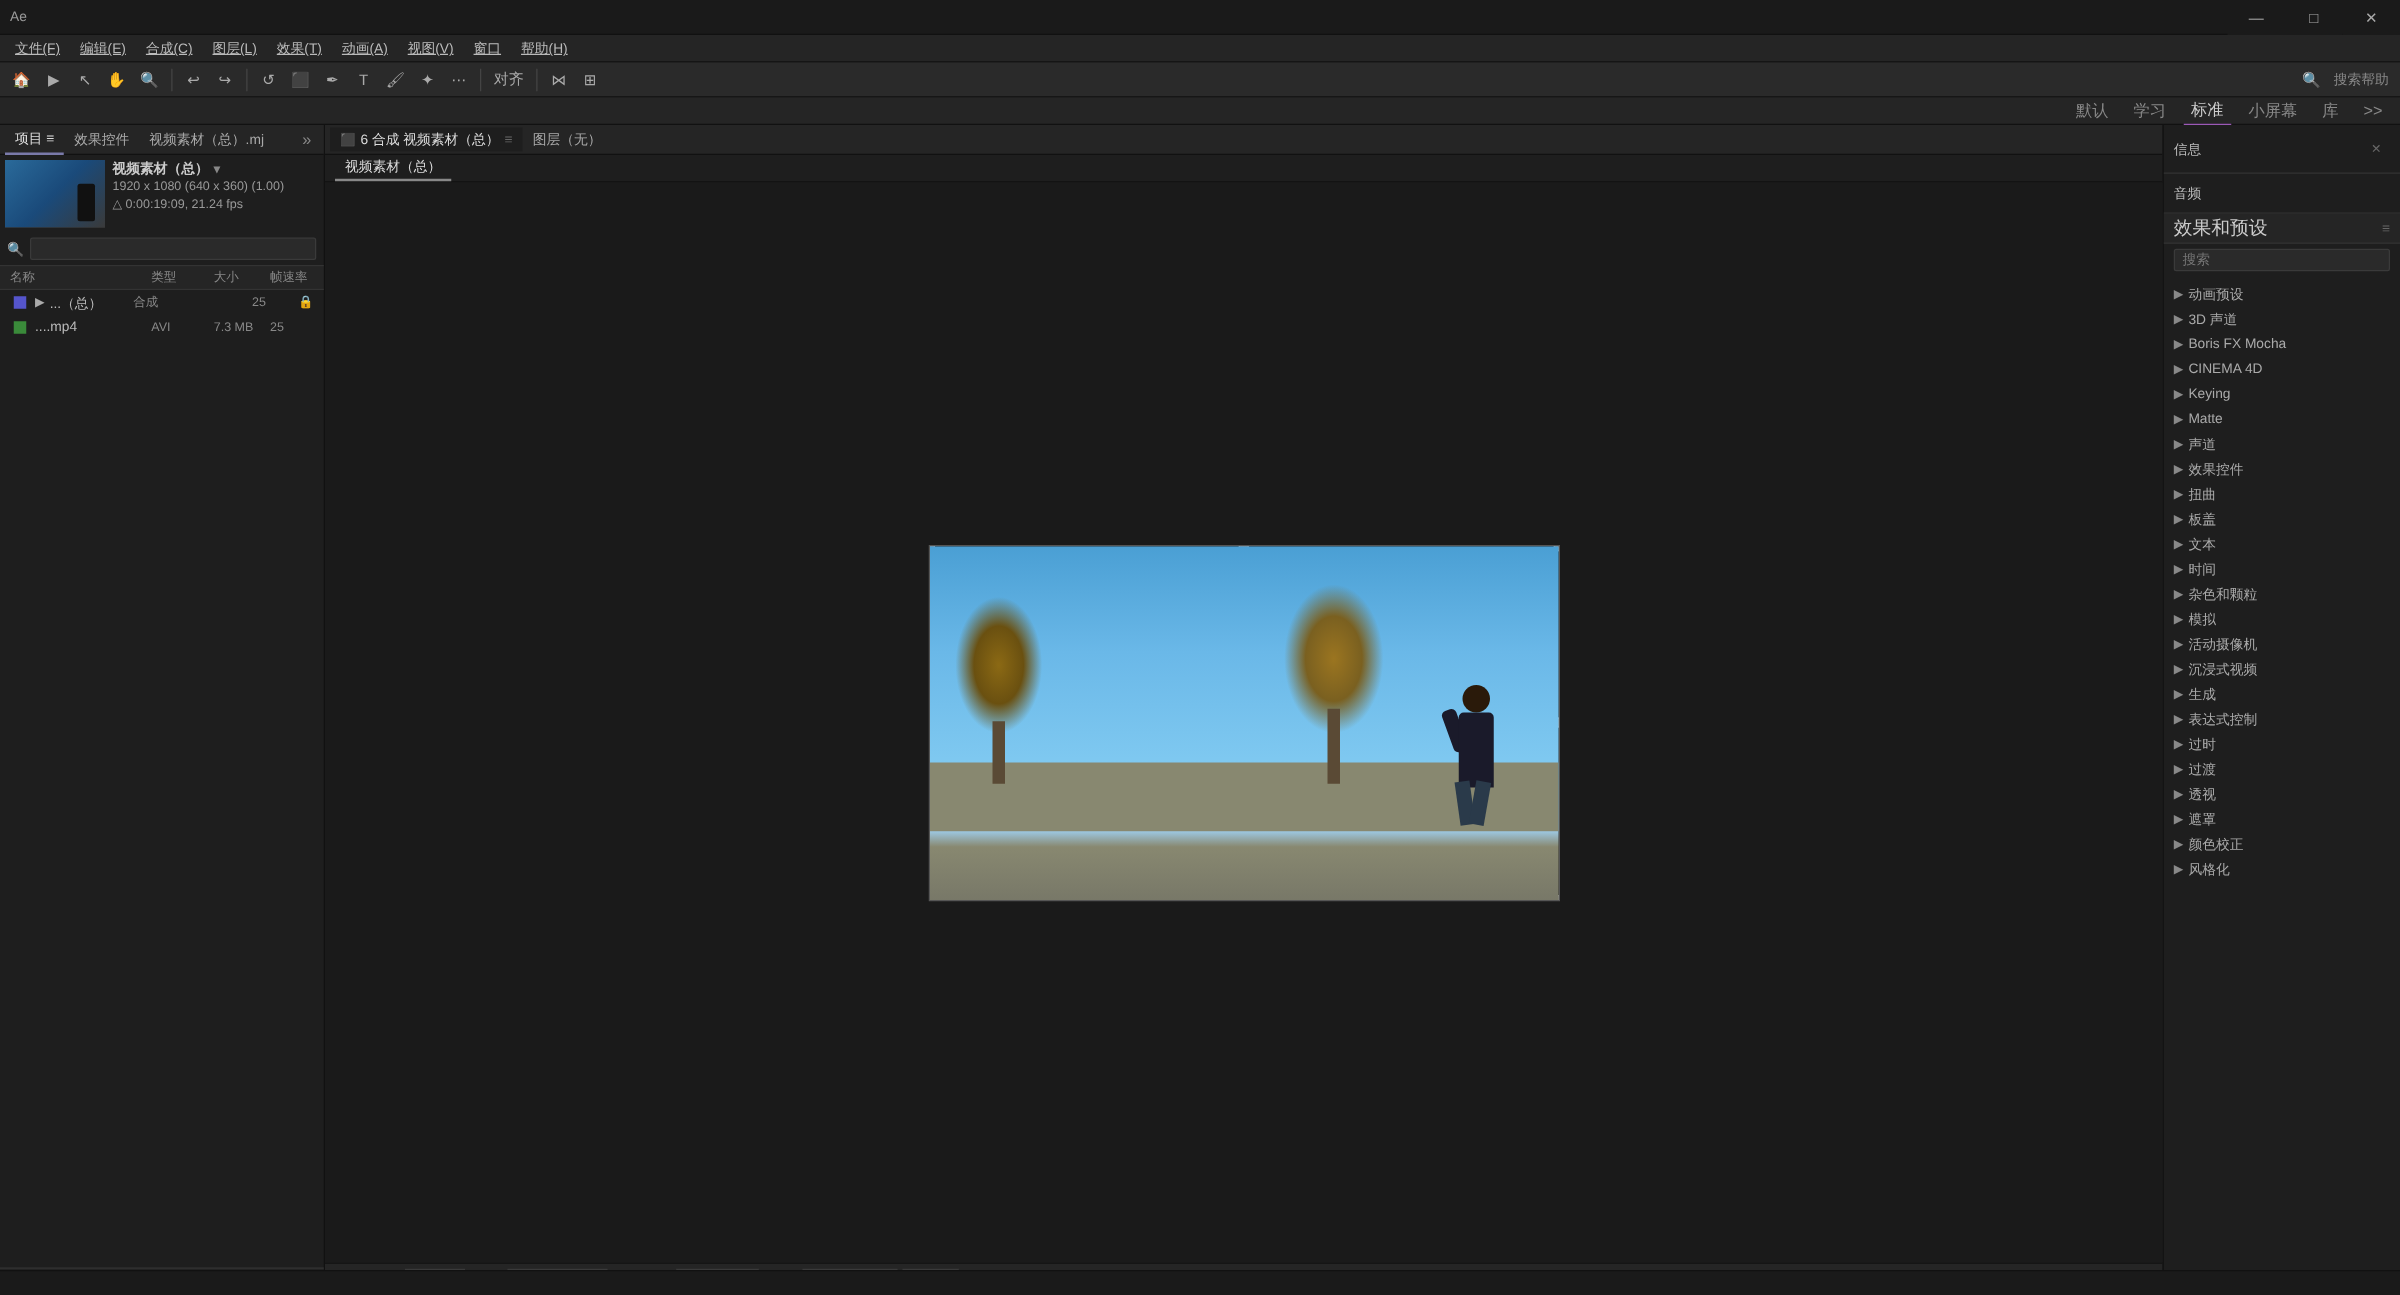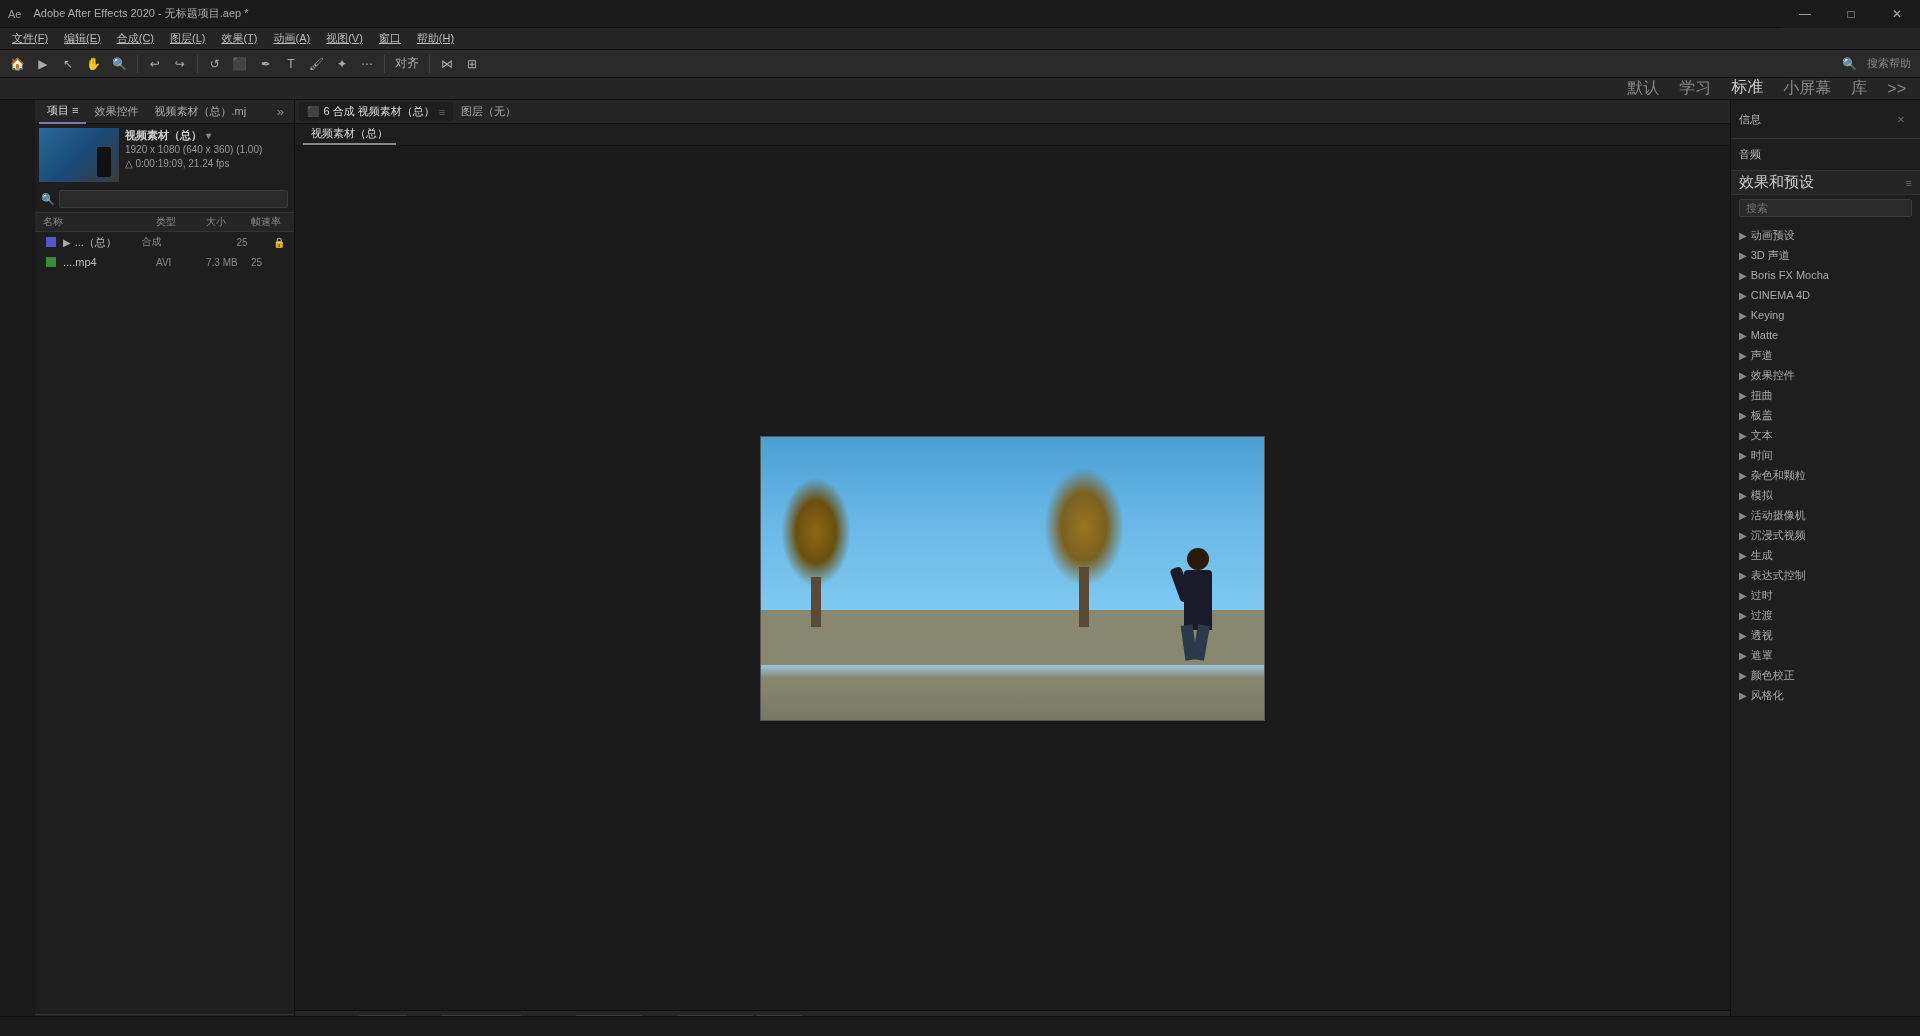--- a/index.html
+++ b/index.html
@@ -112,32 +112,31 @@
       height: 22px;
       display: flex;
       align-items: center;
       border-bottom: 1px solid #111;
       padding: 0 8px;
       justify-content: flex-end;
       gap: 8px;
     }
     .ws-tab {
       color: #888;
-      font-size: 16px;
+      font-size: 13px;
       padding: 2px 6px;
       cursor: pointer;
     }
     .ws-tab.active { color: #ccc; border-bottom: 2px solid #9b59b6; }
 
     
     #main-layout {
       display: flex;
       height: calc(1036px - 28px - 22px - 28px - 22px);
       position: relative;
-      margin-left: 35px;
     }
 
     
     #left-panel {
       width: 260px;
       background: #1e1e1e;
       border-right: 1px solid #111;
       display: flex;
       flex-direction: column;
       flex-shrink: 0;
@@ -616,21 +615,20 @@
     
     ::-webkit-scrollbar { width: 6px; height: 6px; }
     ::-webkit-scrollbar-track { background: #1a1a1a; }
     ::-webkit-scrollbar-thumb { background: #3a3a3a; border-radius: 3px; }
   </style>
 </head>
 <body>
 
 <div id="title-bar">
   <span class="app-logo">Ae</span>
-  <span class="title-text">Adobe After Effects 2020 - 无标题项目.aep *</span>
   <div class="win-controls">
     <button class="win-btn">—</button>
     <button class="win-btn">□</button>
     <button class="win-btn close">✕</button>
   </div>
 </div>
 
 <div id="menu-bar">
   <div class="menu-item">文件(F)</div>
   <div class="menu-item">编辑(E)</div>

